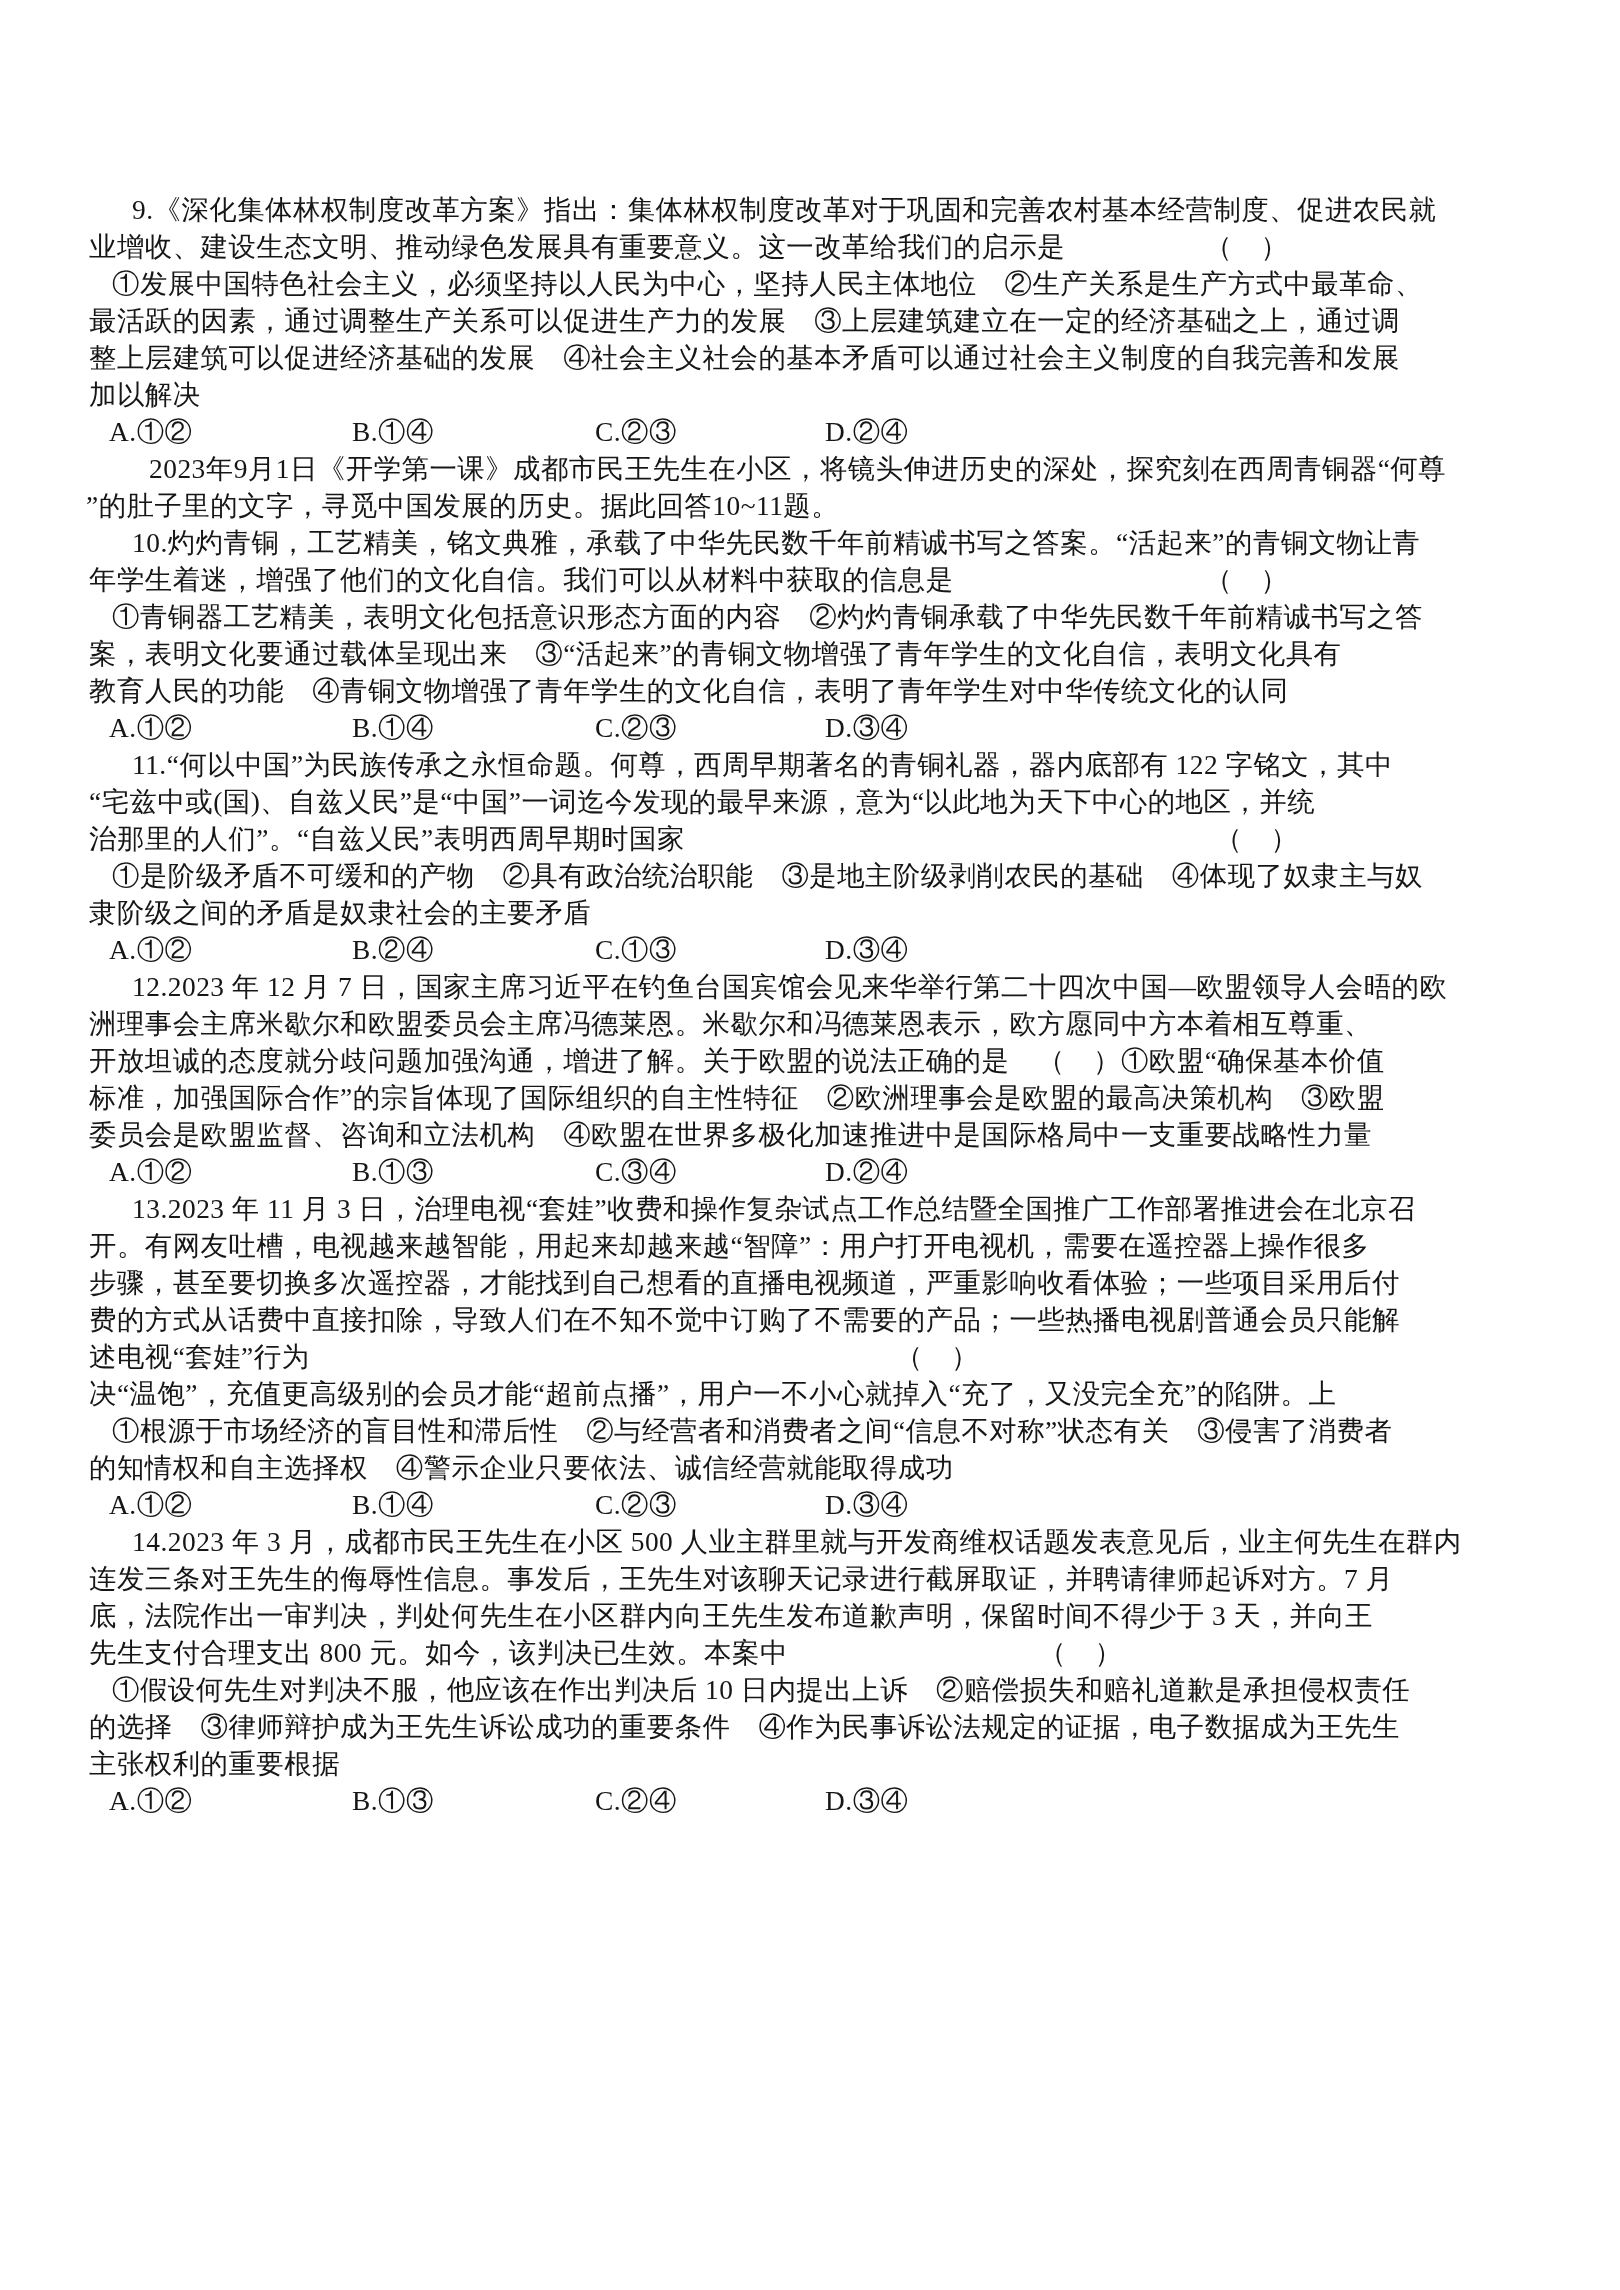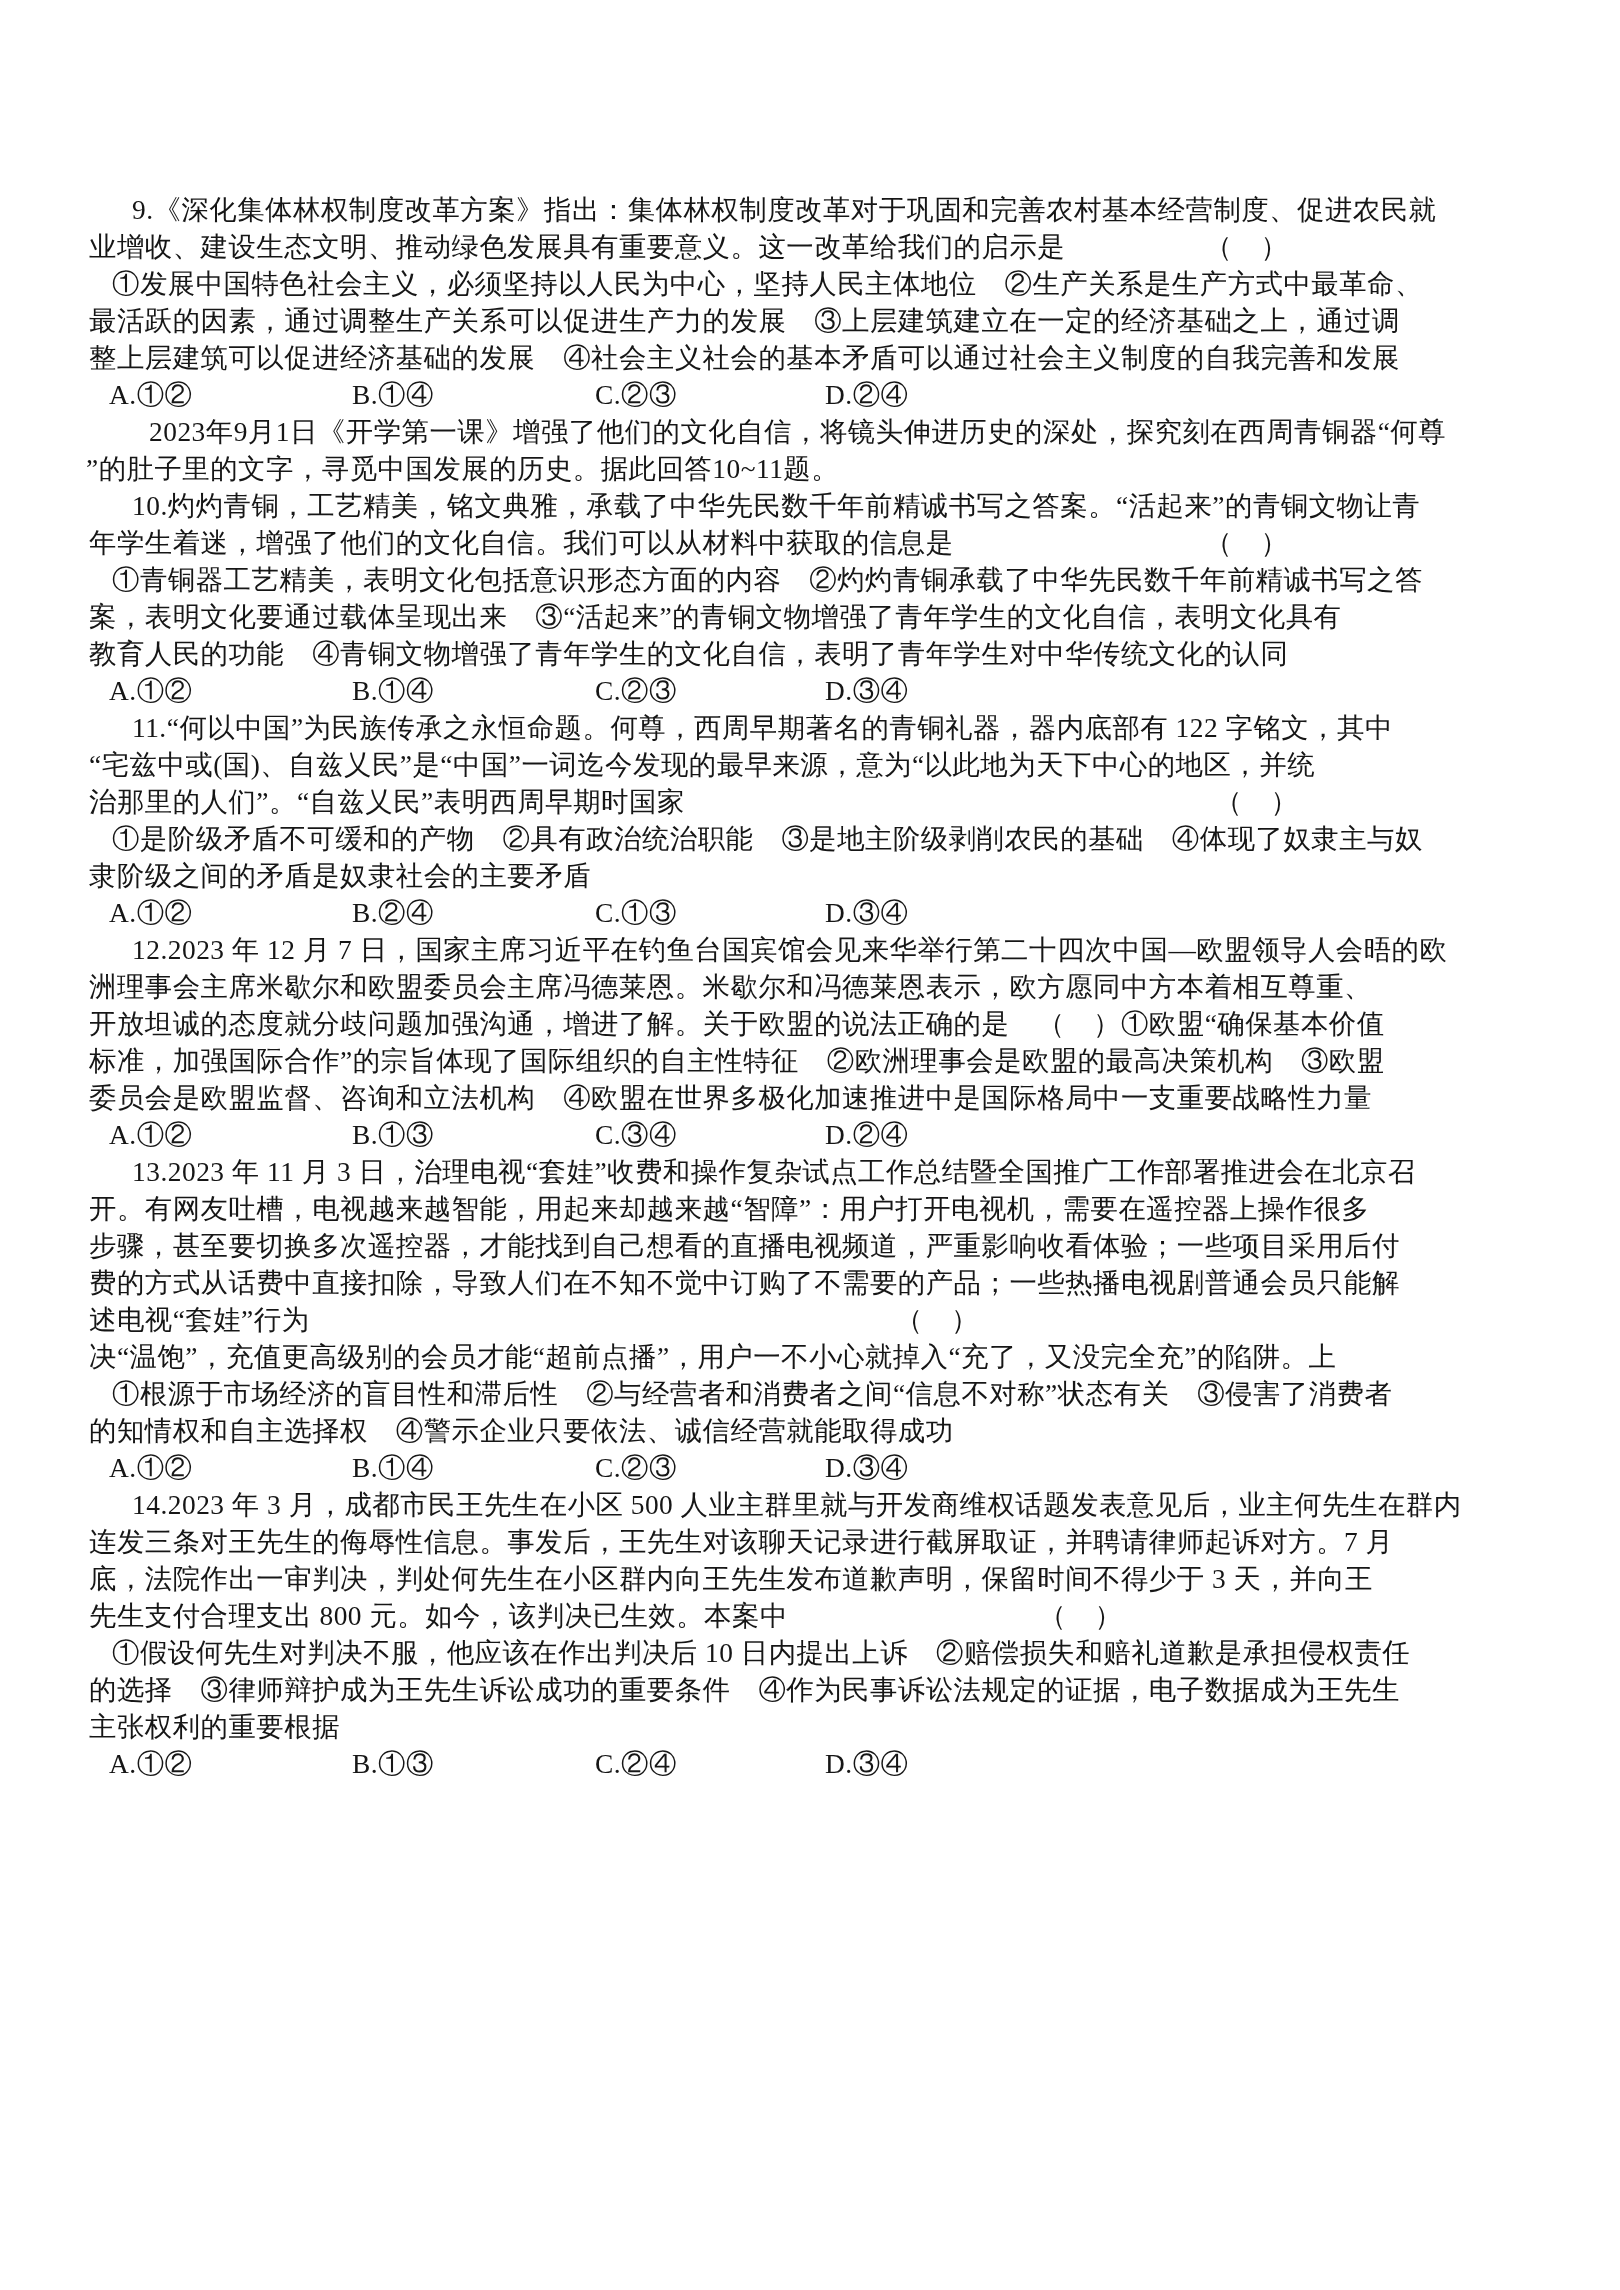--- a/index.html
+++ b/index.html
@@ -50,24 +50,25 @@
 <body>
 
 <div class="page">
   <div class="content">
       <div class="block">
         <div class="line num">9.《深化集体林权制度改革方案》指出：集体林权制度改革对于巩固和完善农村基本经营制度、促进农民就</div>
         <div class="line flow">业增收、建设生态文明、推动绿色发展具有重要意义。这一改革给我们的启示是　　　　　（　）</div>
         <div class="line item">①发展中国特色社会主义，必须坚持以人民为中心，坚持人民主体地位　②生产关系是生产方式中最革命、</div>
         <div class="line flow">最活跃的因素，通过调整生产关系可以促进生产力的发展　③上层建筑建立在一定的经济基础之上，通过调</div>
         <div class="line flow">整上层建筑可以促进经济基础的发展　④社会主义社会的基本矛盾可以通过社会主义制度的自我完善和发展</div>
+        <div class="line flow">加以解决</div>
         <div class="line options"><span class="opt opt-a">A.①②</span><span class="opt opt-b">B.①④</span><span class="opt opt-c">C.②③</span><span class="opt opt-d">D.②④</span></div>
       </div>
       <div class="block">
-        <div class="line intro">2023年9月1日《开学第一课》增强了他们的文化自信，将镜头伸进历史的深处，探究刻在西周青铜器“何尊</div>
+        <div class="line intro">2023年9月1日《开学第一课》成都市民王先生在小区，将镜头伸进历史的深处，探究刻在西周青铜器“何尊</div>
         <div class="line icont">”的肚子里的文字，寻觅中国发展的历史。据此回答10~11题。</div>
       </div>
       <div class="block">
         <div class="line num">10.灼灼青铜，工艺精美，铭文典雅，承载了中华先民数千年前精诚书写之答案。“活起来”的青铜文物让青</div>
         <div class="line flow">年学生着迷，增强了他们的文化自信。我们可以从材料中获取的信息是　　　　　　　　　（　）</div>
         <div class="line item">①青铜器工艺精美，表明文化包括意识形态方面的内容　②灼灼青铜承载了中华先民数千年前精诚书写之答</div>
         <div class="line flow">案，表明文化要通过载体呈现出来　③“活起来”的青铜文物增强了青年学生的文化自信，表明文化具有</div>
         <div class="line flow">教育人民的功能　④青铜文物增强了青年学生的文化自信，表明了青年学生对中华传统文化的认同</div>
         <div class="line options"><span class="opt opt-a">A.①②</span><span class="opt opt-b">B.①④</span><span class="opt opt-c">C.②③</span><span class="opt opt-d">D.③④</span></div>
       </div>

